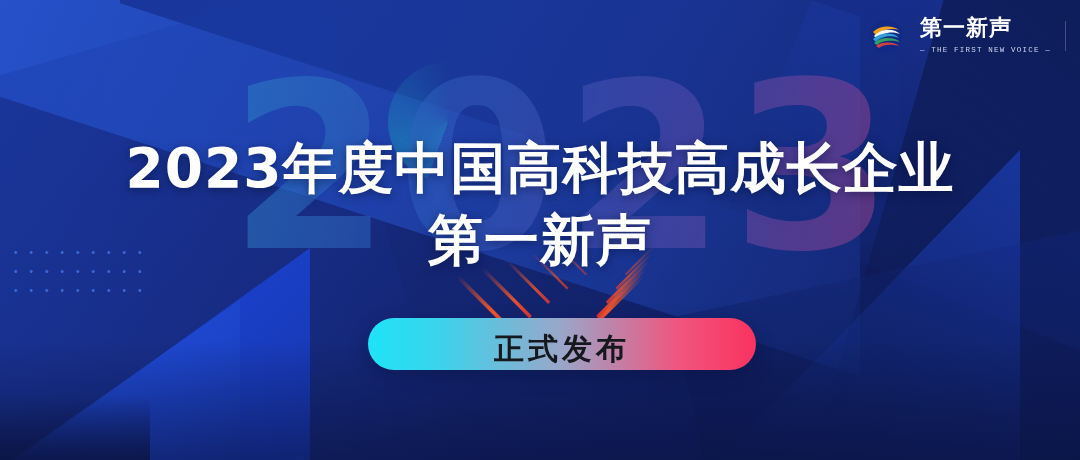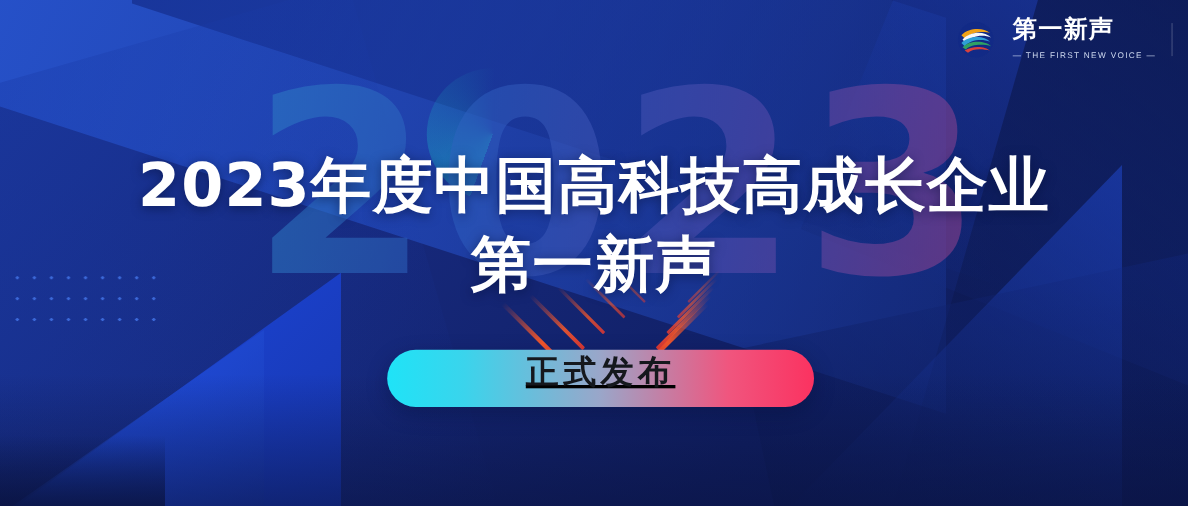--- a/index.html
+++ b/index.html
@@ -74,41 +74,41 @@
   
   .title-wrap{position:absolute;left:0;top:132px;width:1080px;text-align:center;}
   .title-line{color:#fff;font-weight:bold;font-size:56px;line-height:72px;
     letter-spacing:1px;
     text-shadow:0 2px 10px rgba(6,14,52,.55);
     font-family:"DejaVu Sans","Liberation Sans",sans-serif;}
   .title-line.l1{font-size:55px;}
   .title-line.l2{font-size:55px;}
 
   
-  .pill{position:absolute;left:352px;top:318px;width:388px;height:52px;
+  .pill{position:absolute;left:368px;top:318px;width:388px;height:52px;
     border-radius:26px;
     background:linear-gradient(90deg,#1fe3f7 0%,#3ad4ec 18%,#9aa6c9 50%,#f0557e 80%,#fb3260 100%);
-    display:flex;align-items:flex-start;justify-content:center;
-    box-shadow:0 6px 18px rgba(6,14,52,.35);text-decoration:underline;}
+    display:flex;align-items:flex-end;justify-content:center;
+    box-shadow:0 6px 18px rgba(6,14,52,.35);}
   .pill-text{font-size:30px;font-weight:bold;color:#15181d;letter-spacing:4px;
     font-family:"DejaVu Sans","Liberation Sans",sans-serif;}
 
   
   .logos{position:absolute;right:14px;top:10px;height:52px;display:flex;
     align-items:center;gap:14px;}
   .logo{display:flex;align-items:center;gap:17px;}
   .logo-sep{width:1px;height:30px;background:rgba(255,255,255,.22);}
   .swirl{width:34px;height:34px;position:relative;flex:0 0 auto;}
   .tyc-mark{width:30px;height:30px;flex:0 0 auto;}
   .logo-txt{display:flex;flex-direction:column;justify-content:center;}
   .logo-cn{color:#fff;font-size:22px;font-weight:bold;letter-spacing:1px;line-height:22px;
     font-family:"DejaVu Sans","Liberation Sans",sans-serif;}
   .logo-cn.tyc{font-size:23px;}
   .logo-en{color:#cdd8ef;font-size:7.5px;letter-spacing:1.2px;line-height:11px;
-    margin-top:6px;white-space:nowrap;}
+    margin-top:6px;white-space:nowrap;font-family:Liberation Mono, monospace;}
   .logo-en.tyc{color:#eaeaea;font-size:8px;letter-spacing:.6px;font-weight:bold;}
   .tm{font-size:7px;vertical-align:super;color:#dfe6f6;}
 </style>
 </head>
 <body>
 
 <div class="stage">
 
   <div class="bg-base"></div>
   <div class="facet f-topband"></div>

